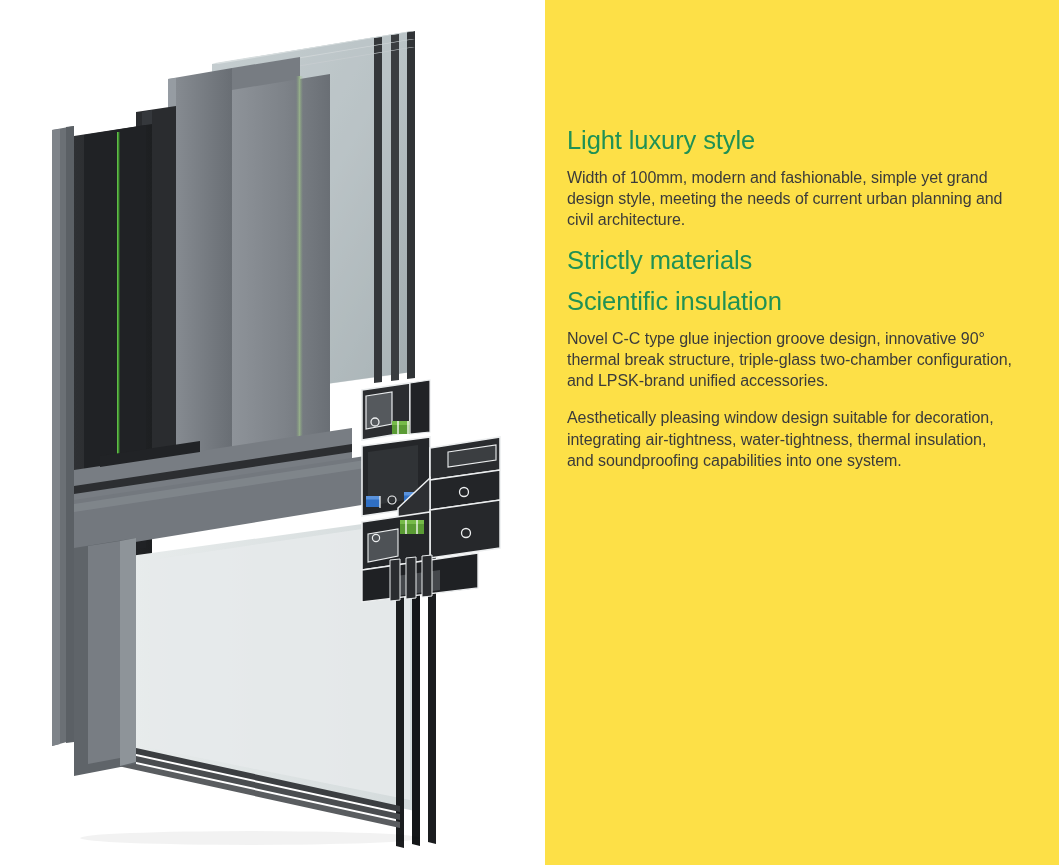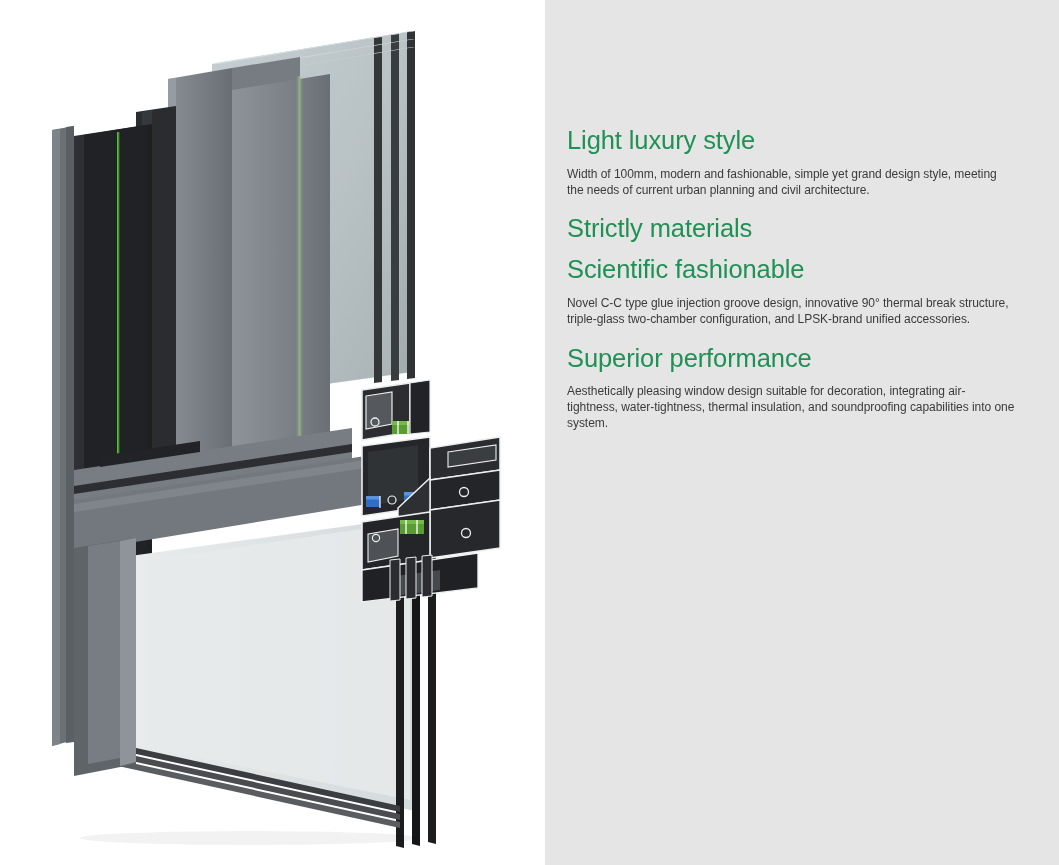--- a/index.html
+++ b/index.html
@@ -12,21 +12,21 @@
     width: 1059px;
     height: 865px;
     font-family: "Liberation Sans", sans-serif;
     overflow: hidden;
     position: relative;
   }
   .page {
     position: relative;
     width: 1059px;
     height: 865px;
-    background: #e5e5e5;
+    background: #fde047;
     display: flex;
     flex-direction: row;
   }
 
   
   .product-pane {
     position: relative;
     width: 545px;
     height: 865px;
     flex: 0 0 545px;
@@ -57,21 +57,21 @@
   .feature-title {
     color: #1f9155;
     font-size: 25.5px;
     font-weight: 400;
     line-height: 1.16;
     margin: 0 0 11px 0;
     letter-spacing: -0.1px;
   }
   .feature-body {
     color: #3b3b3b;
-    font-size: 12px;
+    font-size: 16px;
     line-height: 1.33;
     margin: 0 0 16px 0;
     max-width: 448px;
     letter-spacing: -0.05px;
   }
 </style>
 </head>
 <body>
 
 <div class="page">
@@ -258,26 +258,25 @@
     <div class="feature-block">
       <h2 class="feature-title">Light luxury style</h2>
       <p class="feature-body">Width of 100mm, modern and fashionable, simple yet grand design style, meeting the needs of current urban planning and civil architecture.</p>
     </div>
 
     <div class="feature-block">
       <h2 class="feature-title">Strictly materials</h2>
     </div>
 
     <div class="feature-block">
-      <h2 class="feature-title">Scientific fashionable</h2>
+      <h2 class="feature-title">Scientific insulation</h2>
     </div>
 
     <div class="feature-block">
       <p class="feature-body">Novel C-C type glue injection groove design, innovative 90° thermal break structure, triple-glass two-chamber configuration, and LPSK-brand unified accessories.</p>
     </div>
 
     <div class="feature-block">
-      <h2 class="feature-title">Superior performance</h2>
       <p class="feature-body">Aesthetically pleasing window design suitable for decoration, integrating air-tightness, water-tightness, thermal insulation, and soundproofing capabilities into one system.</p>
     </div>
 
   </div>
 </div>
 
 </body></html>

